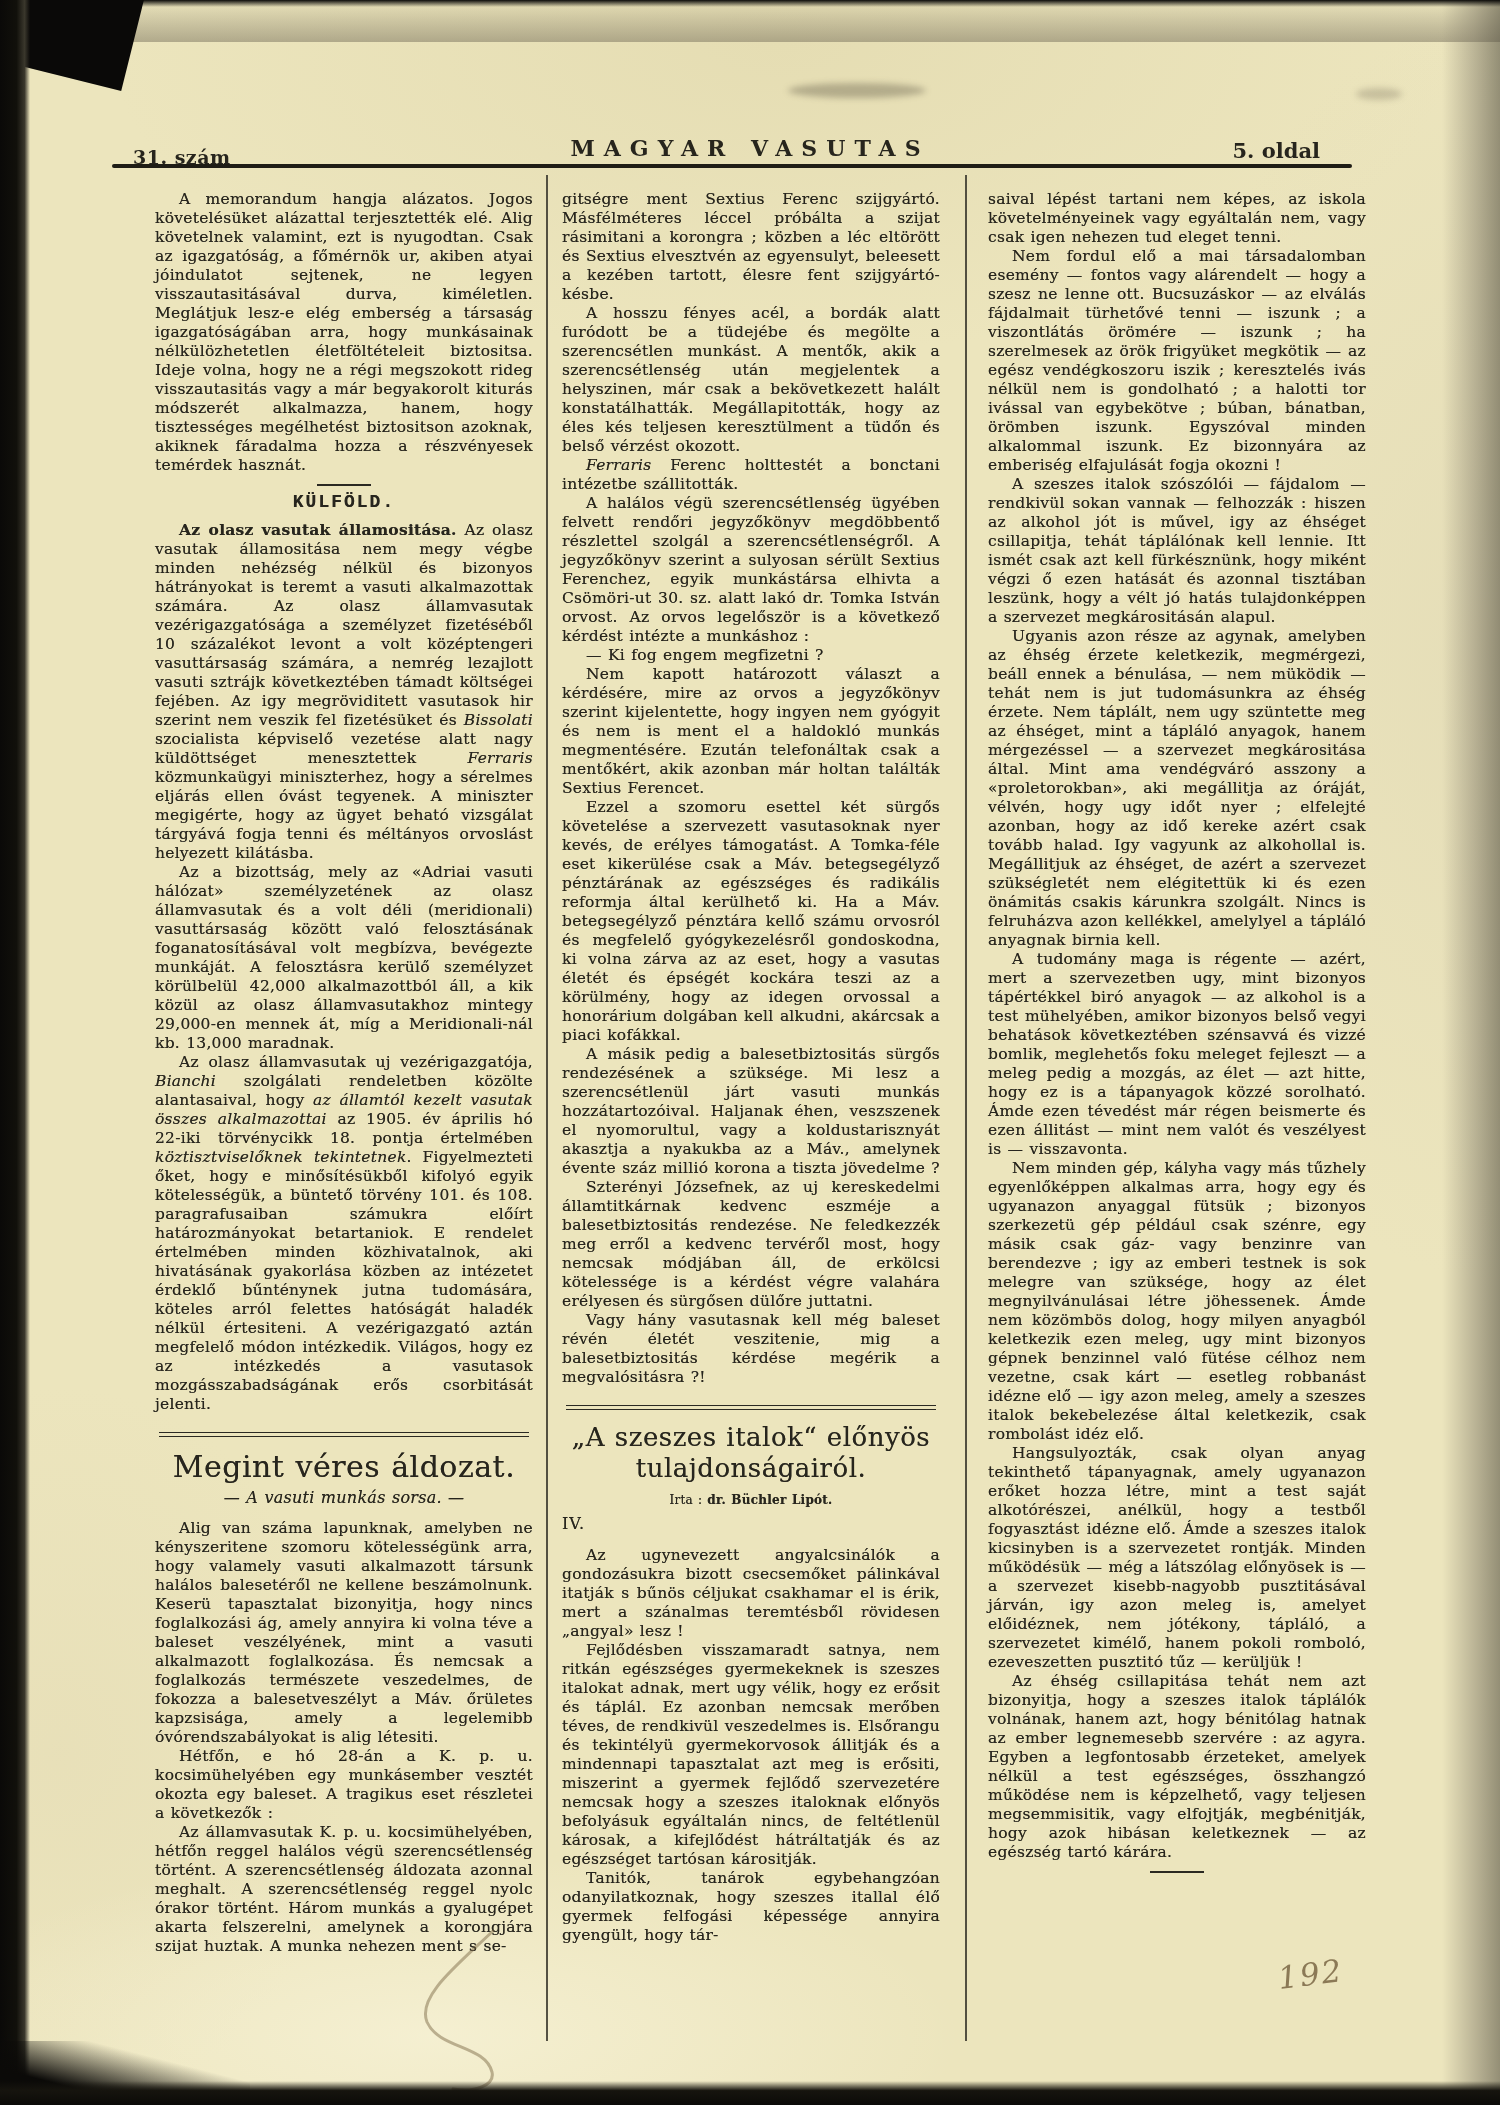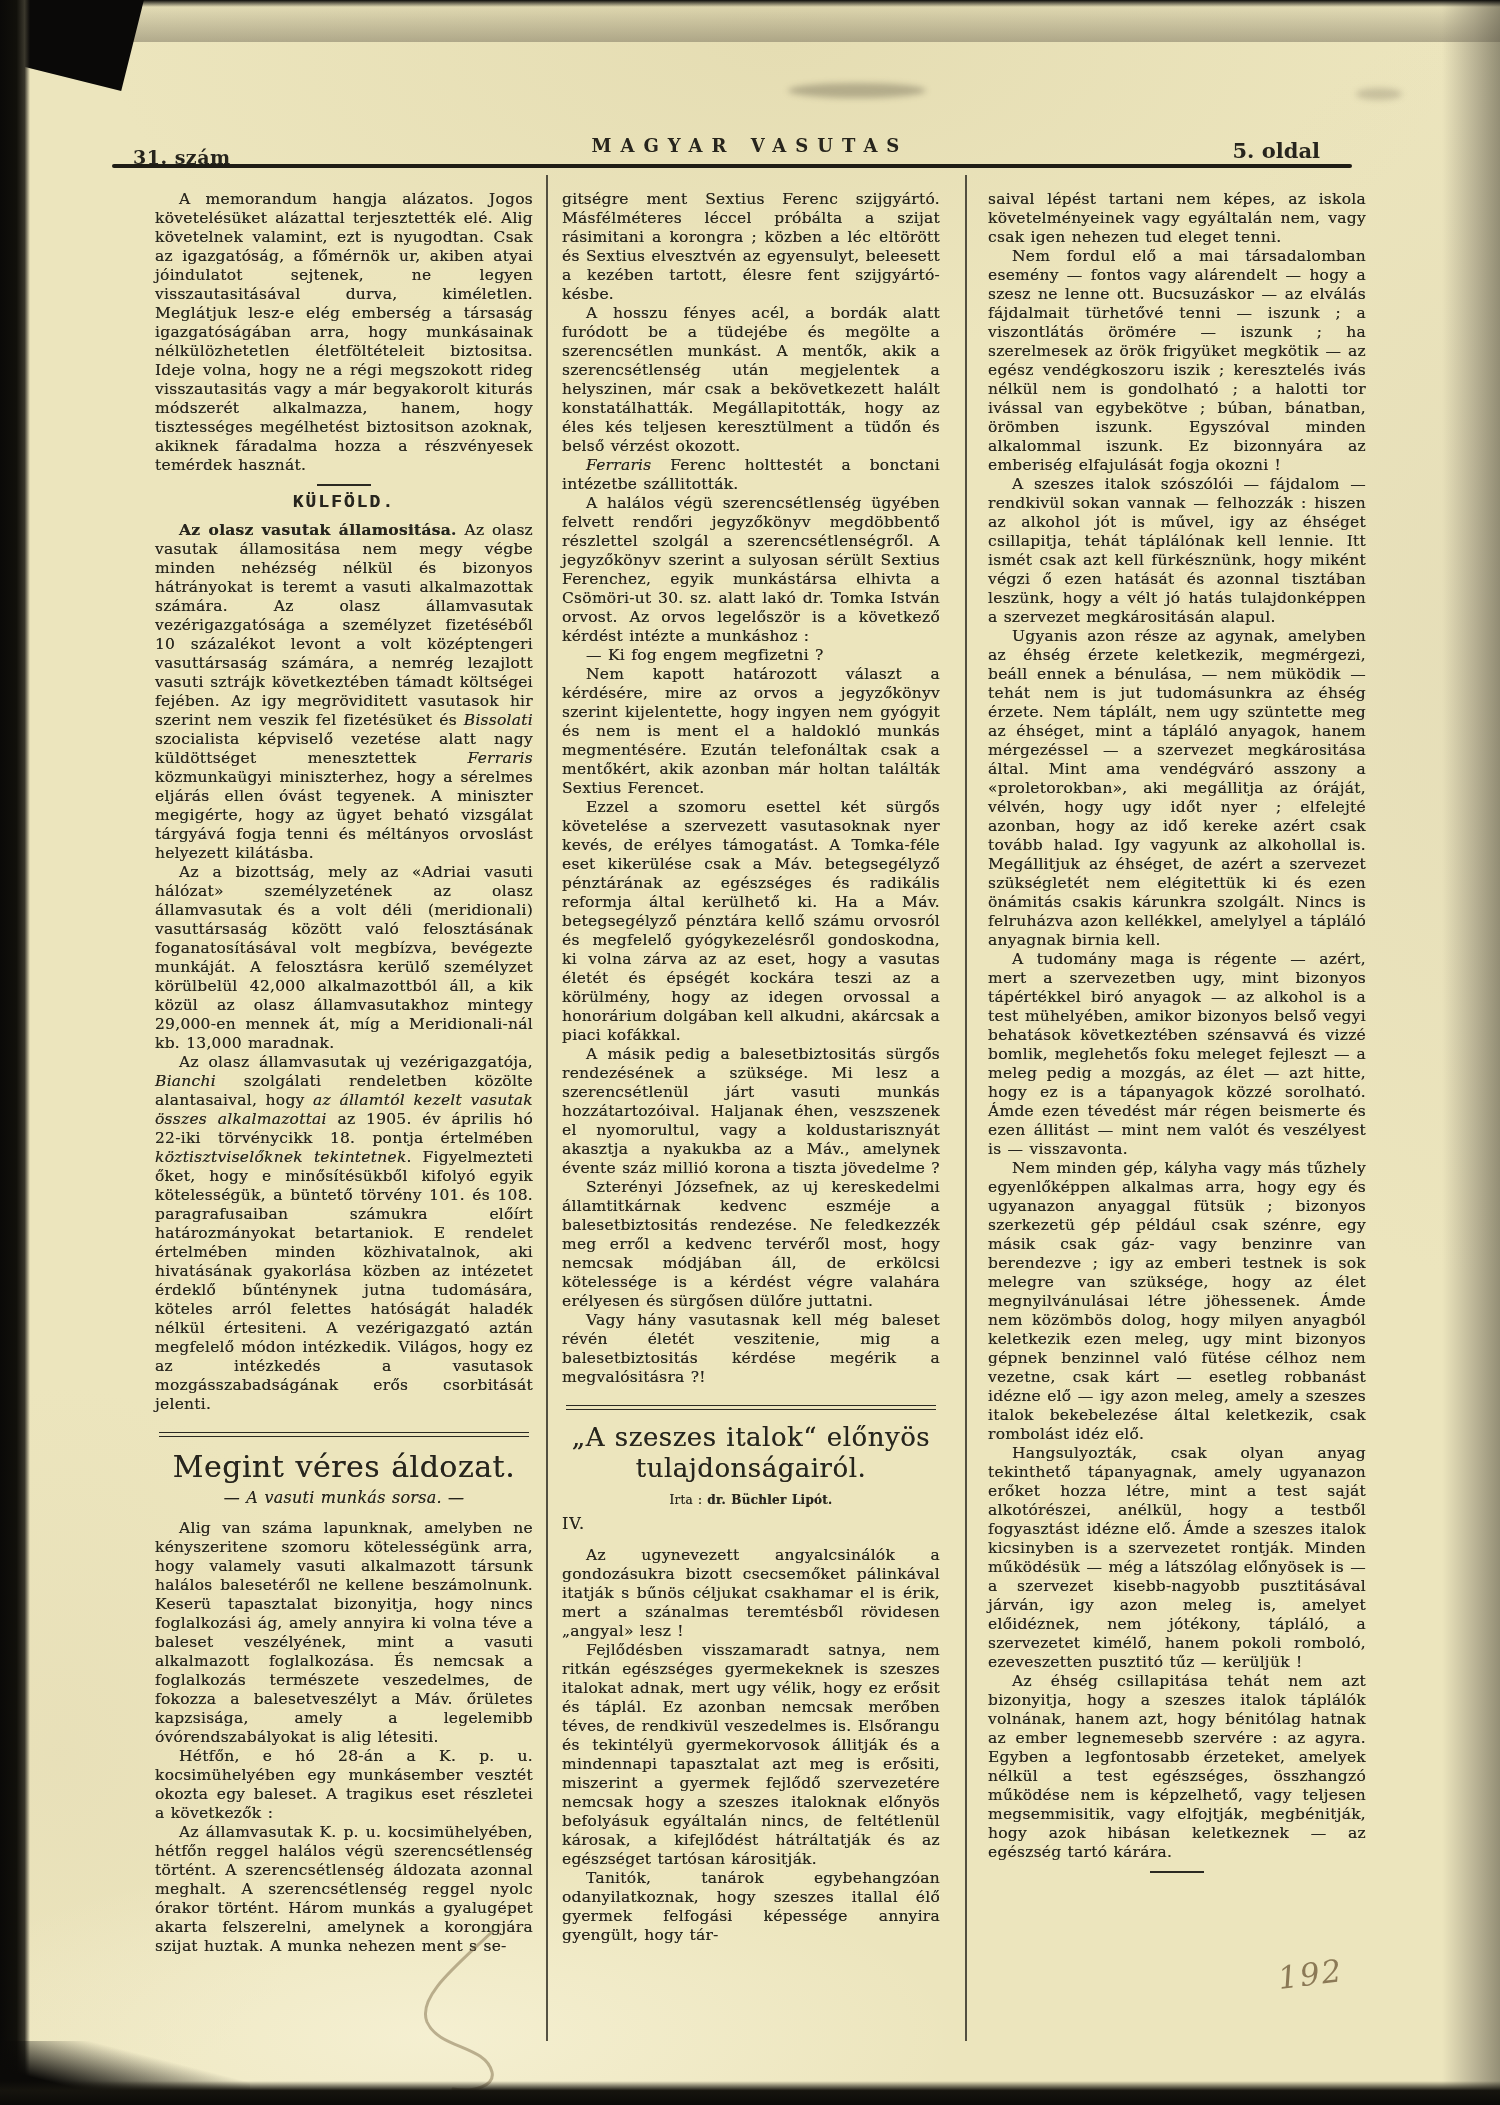--- a/index.html
+++ b/index.html
@@ -22,21 +22,21 @@
   .edge-right{right:0;top:0;bottom:0;width:58px;background:linear-gradient(to right,rgba(110,104,88,0),rgba(116,110,94,0.40) 55%,rgba(84,80,66,0.58) 100%);}
   .edge-bottom{left:0;right:0;bottom:0;height:24px;background:linear-gradient(to top,#0b0a08 0%,#16140e 60%,rgba(22,20,14,0) 100%);}
   .edge-bottom-shadow{left:240px;right:0;bottom:18px;height:42px;background:linear-gradient(to top,rgba(105,98,80,0.45),rgba(105,98,80,0));}
   .corner-bl{position:absolute;left:0;bottom:0;width:250px;height:64px;background:linear-gradient(to top right,#0b0a08 28%,rgba(11,10,8,0) 68%);}
   .smudge{position:absolute;border-radius:50%;}
   .smudge-1{left:788px;top:83px;width:138px;height:15px;background:rgba(72,66,50,0.32);filter:blur(3px);}
   .smudge-2{left:1356px;top:88px;width:46px;height:12px;background:rgba(72,66,50,0.22);filter:blur(3px);}
 
   
   .issue{position:absolute;left:133px;top:138px;font-size:19px;font-weight:bold;letter-spacing:0.5px;margin-top:8px;}
-  .masthead{position:absolute;left:0;right:0;top:135px;text-align:center;font-size:18px;font-weight:bold;letter-spacing:9px;}
+  .masthead{position:absolute;left:0;right:0;top:135px;text-align:center;font-size:22px;font-weight:bold;letter-spacing:9px;}
   .pagenum{position:absolute;right:180px;top:138px;font-size:21px;font-weight:bold;}
   .header-rule{position:absolute;left:112px;top:164px;width:1240px;height:4px;background:#1f1d15;border-radius:2px;}
 
   
   .col{position:absolute;top:190px;width:378px;font-size:15.5px;line-height:19px;text-align:justify;letter-spacing:0.25px;word-spacing:1px;text-shadow:0 0 0.5px rgba(39,37,29,0.65);}
   .col-1{left:155px;}
   .col-2{left:562px;}
   .col-3{left:988px;}
   .vdiv{position:absolute;top:175px;height:1866px;width:2px;background:#38362c;opacity:0.85;}
   .vdiv-1{left:546px;}

